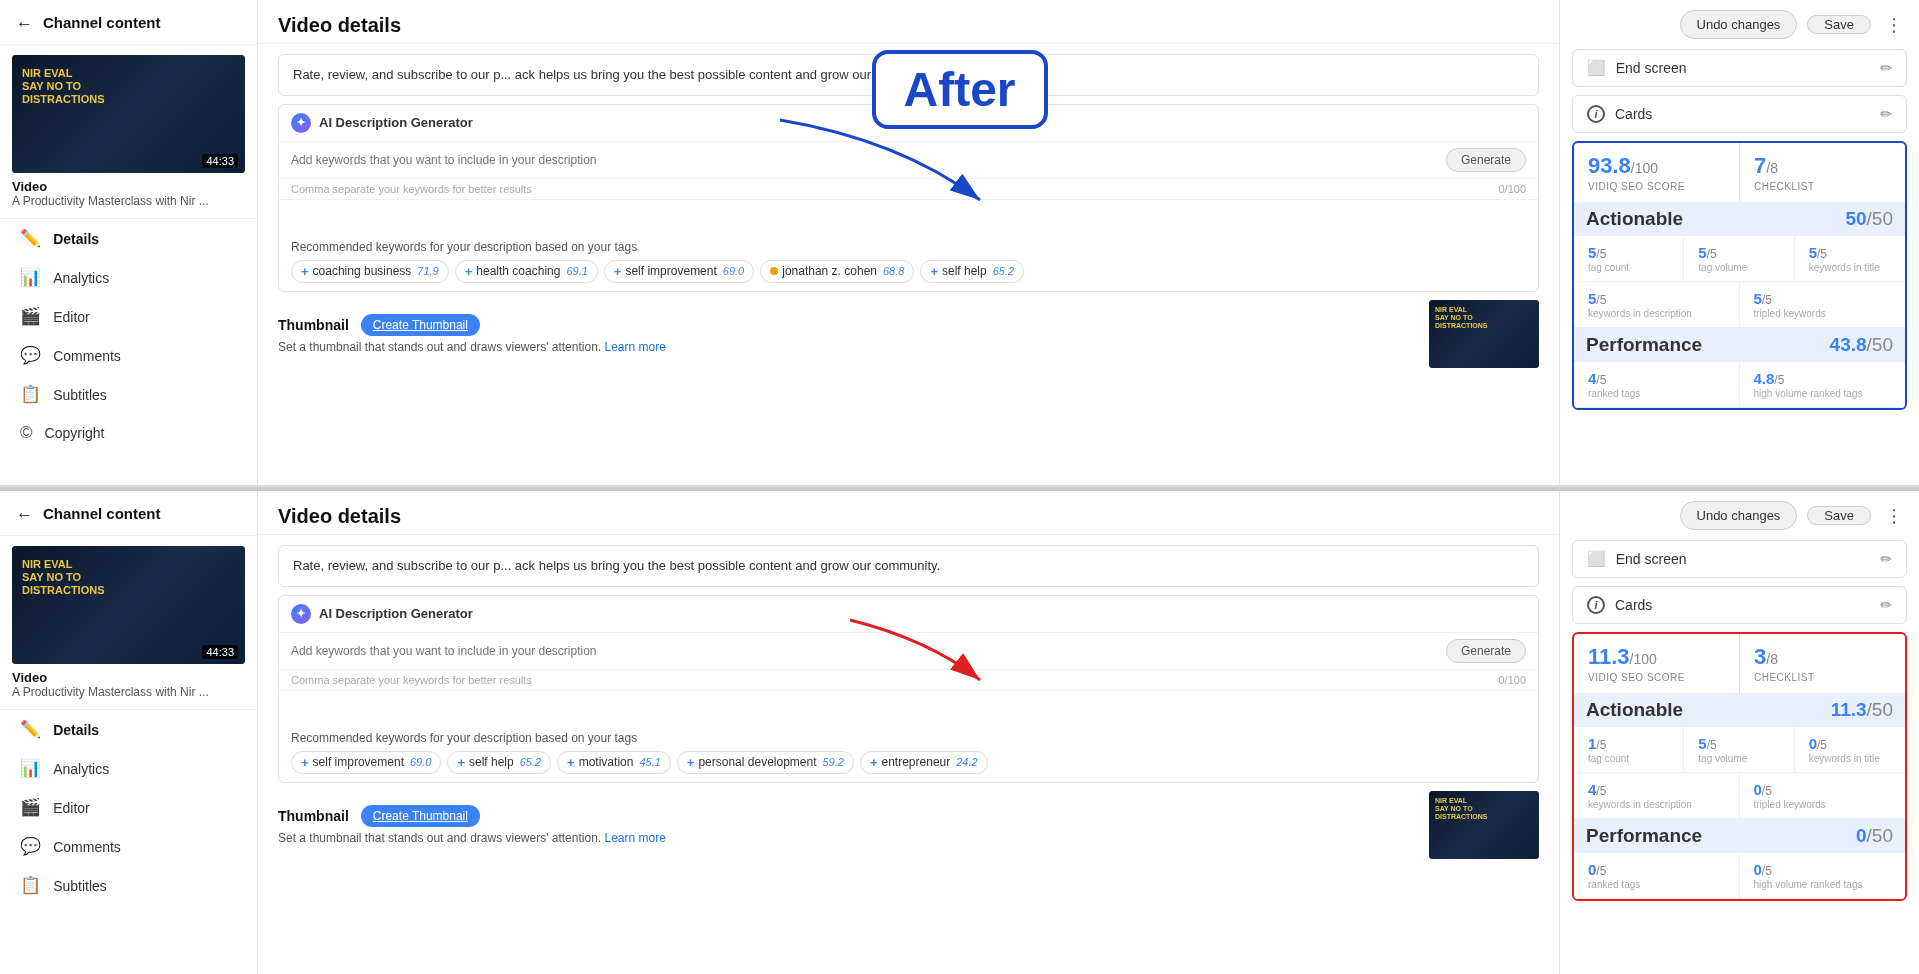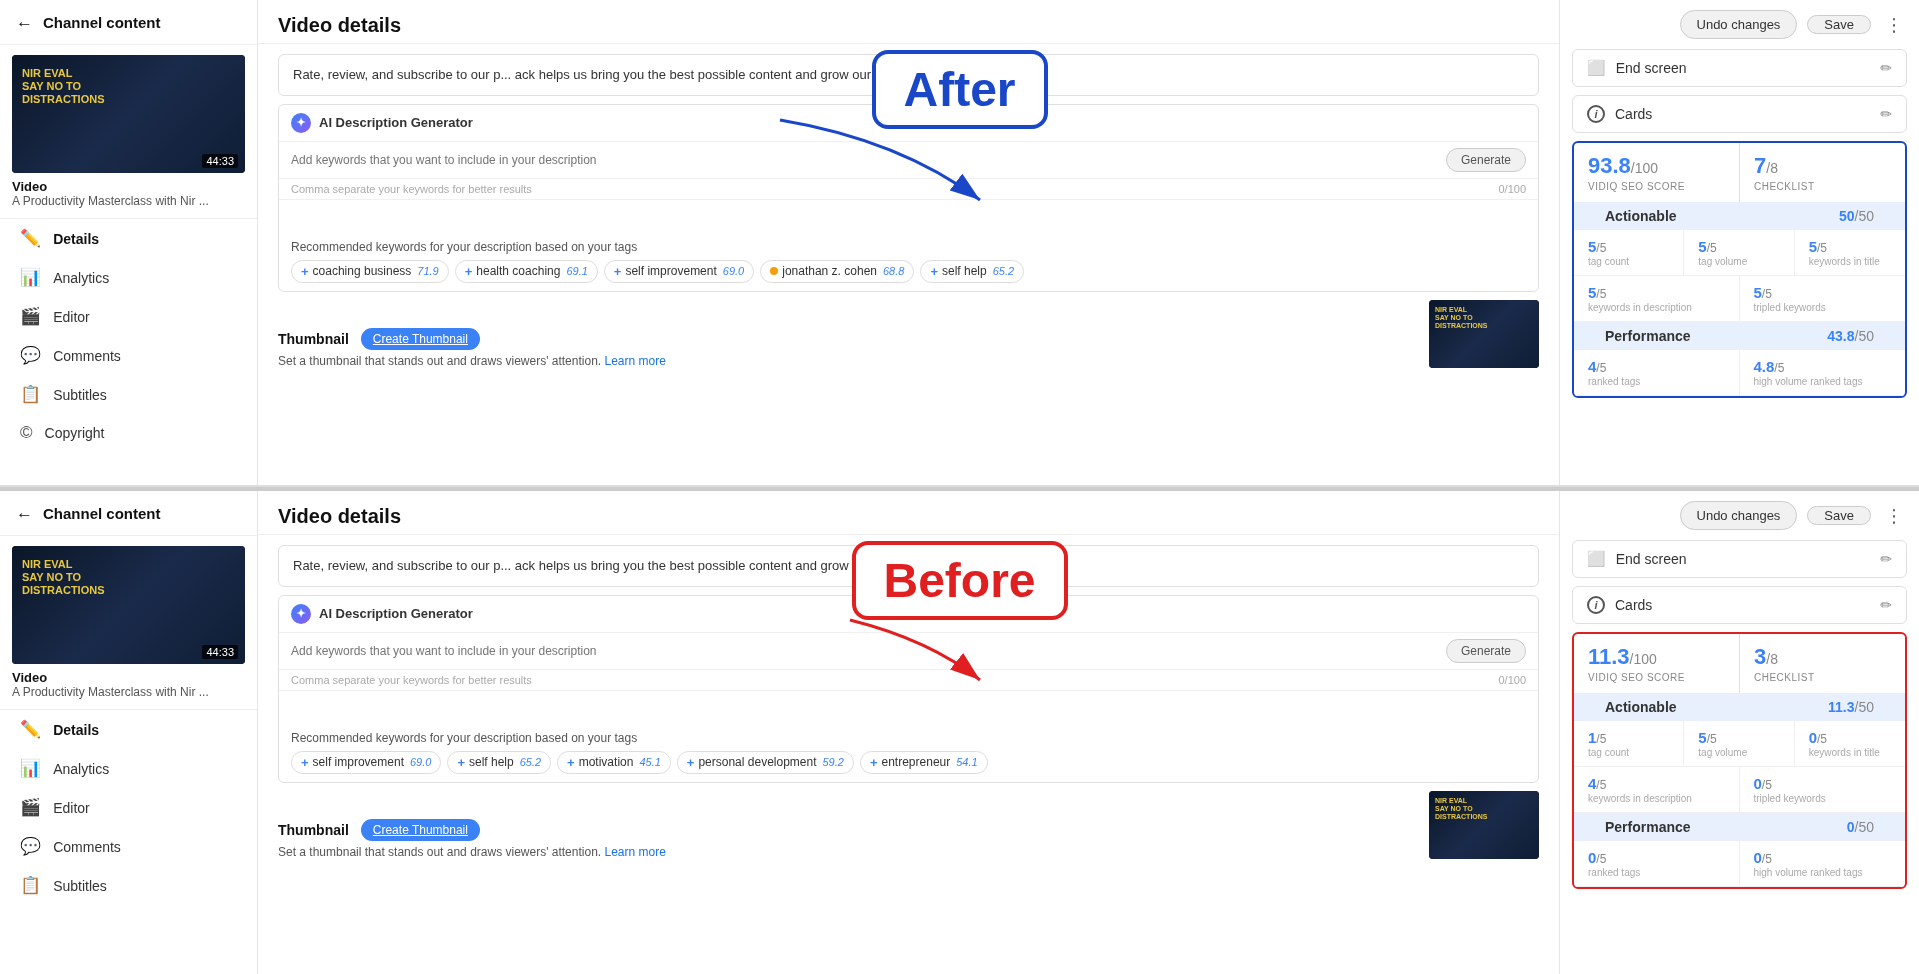--- a/index.html
+++ b/index.html
@@ -280,21 +280,21 @@
       color: #3b82f6;
       font-size: 11px;
       margin-left: 2px;
       font-style: italic;
     }
 
     
     .thumbnail-section {
       margin: 8px 20px 0 20px;
       display: flex;
-      align-items: flex-end;
+      align-items: center;
       gap: 14px;
     }
     .thumbnail-label-row {
       display: flex;
       align-items: center;
       gap: 12px;
       margin-bottom: 4px;
     }
     .thumbnail-title {
       font-size: 14px;
@@ -436,25 +436,25 @@
     }
     .seo-checklist-label {
       font-size: 10px;
       color: #888;
       text-transform: uppercase;
       letter-spacing: 0.5px;
       margin-top: 2px;
     }
     .seo-section-header {
       background: #e8f0fe;
-      padding: 6px 31px;
+      padding: 6px 12px;
       display: flex;
       align-items: center;
       justify-content: space-between;
-      font-size: 14px;
+      font-size: 19px;
       font-weight: 600;
       color: #333;
     }
     .seo-section-score {
       color: #3b82f6;
       font-weight: 700;
     }
     .seo-section-score .denom { color: #888; font-weight: 400; }
     .seo-metrics-grid {
       display: grid;
@@ -726,23 +726,20 @@
         </div>
 
     </div>
 
       </div>
     </div>
   </div>
   <div class="panel-divider"></div>
   <div class="panel">
 
-    <div class="comparison-overlay before-label">
-      Before
-    </div>
 
     <div class="sidebar">
       <div class="sidebar-header">
         <span class="sidebar-header-icon">←</span>
         <span>Channel content</span>
       </div>
       <div class="video-card">
         <div class="video-thumb">
           <div class="thumb-bg">
             <div class="video-thumb-text">NIR EVAL<br>SAY NO TO<br>DISTRACTIONS</div>
@@ -816,21 +813,21 @@
               <span class="keyword-chip">
         <span class="plus-icon">+</span>
         motivation <span class="keyword-score">45.1</span>
       </span>
               <span class="keyword-chip">
         <span class="plus-icon">+</span>
         personal development <span class="keyword-score">59.2</span>
       </span>
               <span class="keyword-chip">
         <span class="plus-icon">+</span>
-        entrepreneur <span class="keyword-score">54.1</span>
+        entrepreneur <span class="keyword-score">24.2</span>
       </span>
           </div>
         </div>
       </div>
 
       <div class="thumbnail-section">
         <div style="flex:1;">
           <div class="thumbnail-label-row">
             <span class="thumbnail-title">Thumbnail</span>
             <button class="btn-create-thumb">Create Thumbnail</button>

